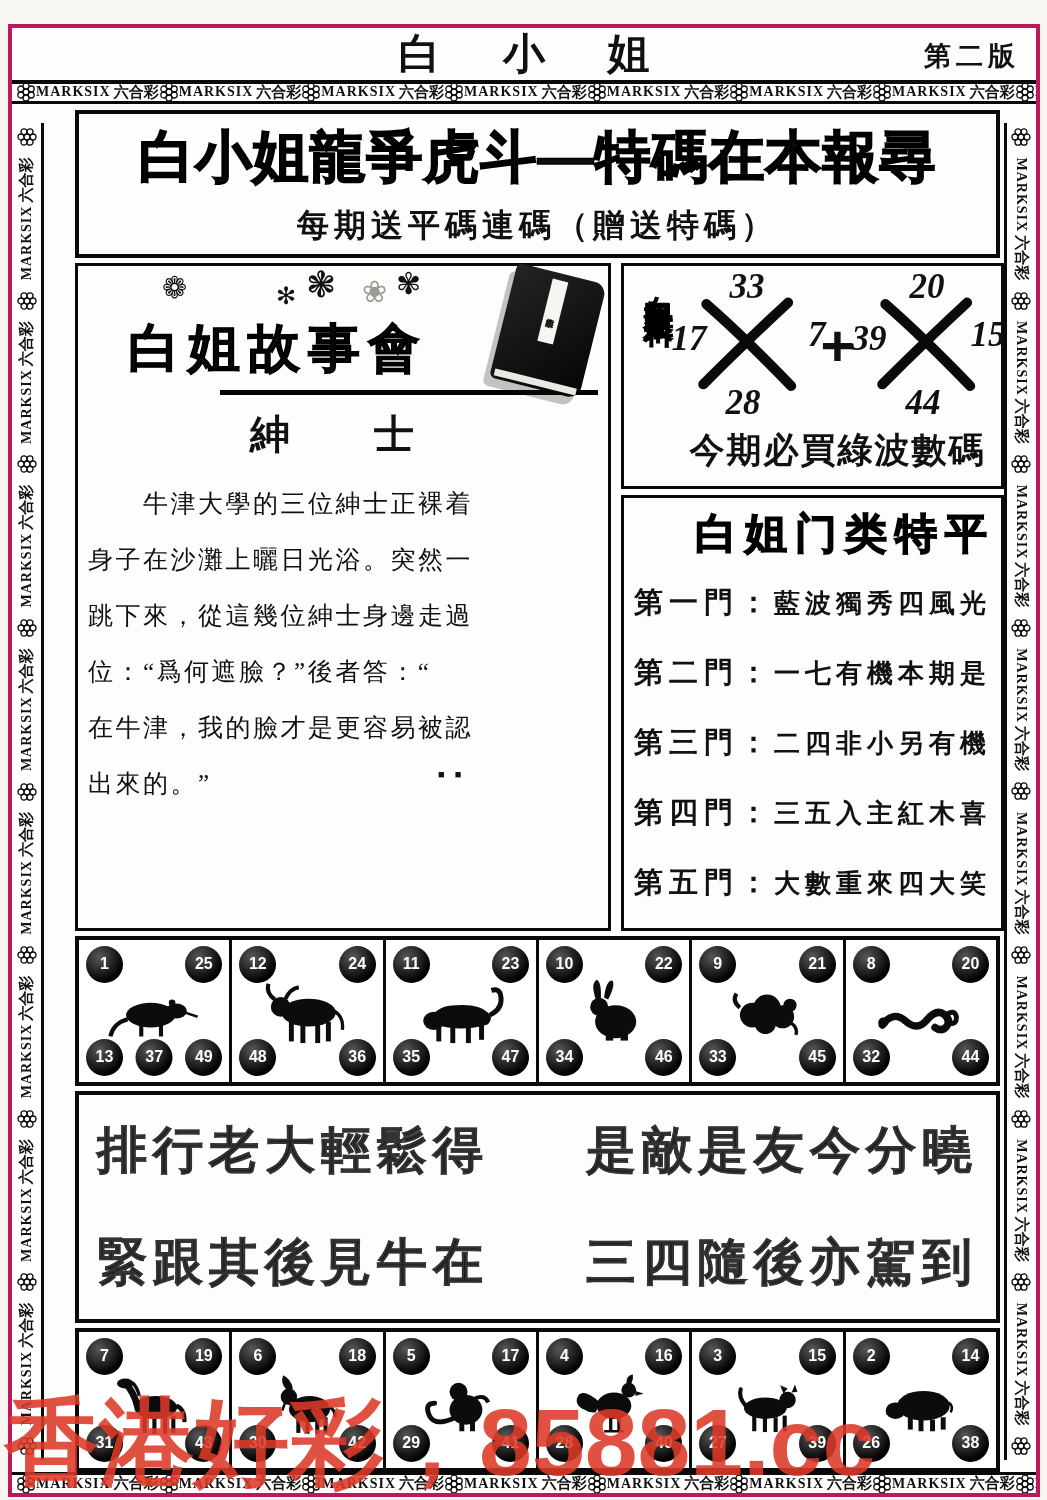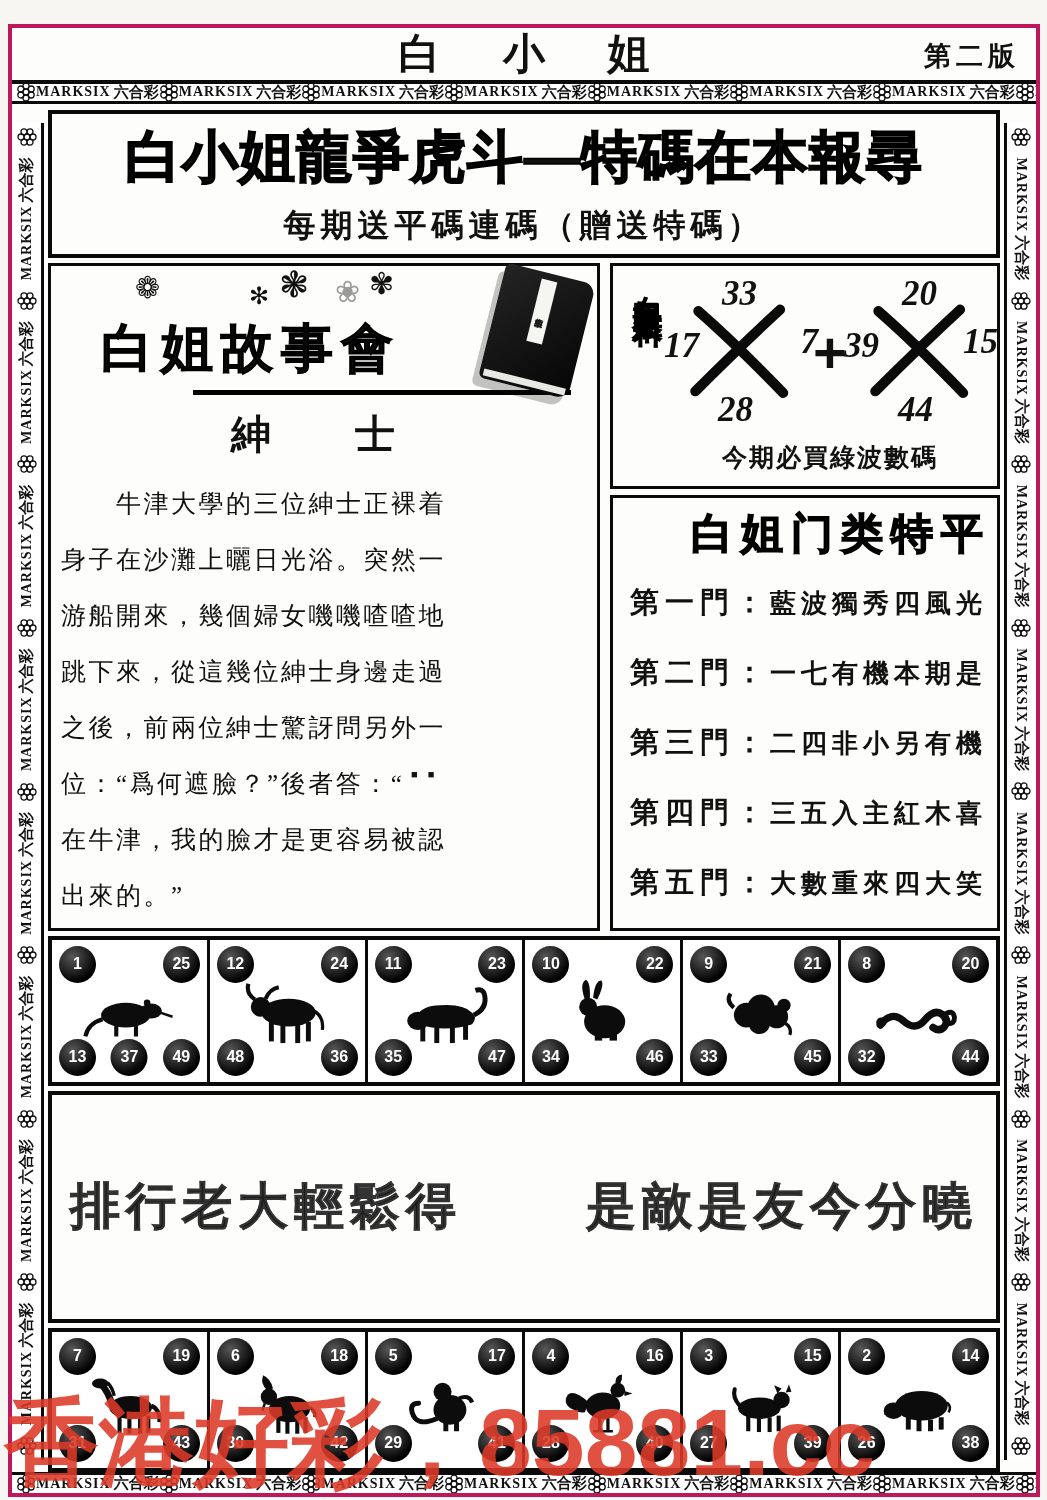--- a/index.html
+++ b/index.html
@@ -26,21 +26,21 @@
   .bstrip-left  { position:absolute; left:12px;  top:1460px; width:1337px; height:32px;
                   transform:rotate(-90deg); transform-origin:0 0; border-bottom:3px solid #0a0a0a; z-index:5; }
   .bstrip-right { position:absolute; left:1036px; top:123px;  width:1337px; height:32px;
                   transform:rotate(90deg);  transform-origin:0 0; border-bottom:3px solid #0a0a0a; z-index:5; }
   .bunit { display:inline-flex; align-items:center; gap:3px; }
   .bmark { font-family:"Liberation Serif", serif; font-size:14px; letter-spacing:1px; font-weight:bold; }
   .blhc  { font-size:15px; font-weight:900; }
   .flower { flex:0 0 auto; }
 
   
-  .content { flex:1; padding:0 36px; position:relative; }
+  .content { flex:1; padding:0 36px; position:relative;margin-left:27px; }
 
   .masthead-box { border:4px solid #0a0a0a; margin-top:6px; height:148px;
                   display:flex; flex-direction:column; align-items:center; justify-content:center; gap:8px; }
   .headline { font-size:56px; font-weight:900; -webkit-text-stroke:1.6px #000; white-space:nowrap; letter-spacing:1px; }
   .subhead  { font-size:32px; font-weight:900; letter-spacing:5px; }
 
   .columns { display:flex; gap:10px; margin-top:5px; height:668px; }
 
   
   .story-box { width:552px; border:3px solid #0a0a0a; position:relative; padding:4px 10px; }
@@ -76,21 +76,21 @@
   .cross-row { flex:1; display:flex; align-items:center; justify-content:center; gap:2px; padding-top:4px; }
   .cross { position:relative; width:140px; height:138px; }
   .xmark { position:absolute; left:16px; top:14px; width:108px; height:108px; }
   .xmark path { stroke:#0a0a0a; stroke-width:13; fill:none; stroke-linecap:round; }
   .xn { position:absolute; font-family:"Liberation Serif", serif; font-style:italic; font-weight:bold; font-size:35px; }
   .xn-top    { left:52px; top:-10px; }
   .xn-left   { left:-6px; top:42px; }
   .xn-right  { right:-8px; top:38px; }
   .xn-bottom { left:48px; bottom:-8px; }
   .plus { font-size:58px; font-weight:900; line-height:1; padding:0 1px; }
-  .tips-line { font-size:25px; font-weight:900; letter-spacing:2px; text-align:center; padding:4px 0 12px; white-space:nowrap; }
+  .tips-line { font-size:35px; font-weight:900; letter-spacing:2px; text-align:center; padding:4px 0 12px; white-space:nowrap; }
 
   .doors-box { border:3px solid #0a0a0a; flex:1; padding:8px 6px; display:flex; flex-direction:column;align-items:flex-end; }
   .doors-title { text-align:center; font-size:42px; font-weight:900; letter-spacing:8px; -webkit-text-stroke:1.4px #000; }
   .doors-list { flex:1; display:flex; flex-direction:column; justify-content:space-around; padding:6px 4px 2px; }
   .door-row { display:flex; align-items:baseline; white-space:nowrap; }
   .door-label { font-family:"Liberation Serif", serif; font-size:29px; font-weight:bold; letter-spacing:6px; }
   .door-text  { font-family:Liberation Mono, monospace; font-size:26px; font-weight:600; letter-spacing:5px; }
 
   
   .zstrip { margin-top:5px; border:4px solid #0a0a0a; display:flex; height:150px; background:#fff; }
@@ -252,23 +252,21 @@
           <div class="book">
             <span class="book-label">白姐故事會</span>
             <span class="book-pages"></span>
           </div>
           <div class="story-title">白姐故事會</div>
           <div class="story-underline"></div>
           <div class="story-subtitle">紳　士</div>
           <div class="story-text">
               <div class="story-line">　　牛津大學的三位紳士正裸着</div>
               <div class="story-line">身子在沙灘上曬日光浴。突然一</div>
-              <div class="story-line">游船開來，幾個婦女嘰嘰喳喳地</div>
               <div class="story-line">跳下來，從這幾位紳士身邊走過</div>
-              <div class="story-line">之後，前兩位紳士驚訝問另外一</div>
               <div class="story-line">位：“爲何遮臉？”後者答：“</div>
               <div class="story-line">在牛津，我的臉才是更容易被認</div>
               <div class="story-line">出來的。”</div>
             </div>
           <div class="story-dots">■■</div>
         </div>
 
         <div class="right-col">
 
           <div class="tips-box">
@@ -419,20 +417,24 @@
             <span class="ball p-bl">32</span>
             <span class="ball p-br">44</span>
           </div>
         </section>
 
       <section class="verse-box">
         <div class="verse-line">
           <span>排行老大輕鬆得</span>
           <span>是敵是友今分曉</span>
         </div>
+        <div class="verse-line">
+          <span>緊跟其後見牛在</span>
+          <span>三四隨後亦駕到</span>
+        </div>
       </section>
 
       <section class="zstrip zstrip-bottom">
           <div class="zcell">
             <svg class="animal" viewBox="0 0 120 90">
               <ellipse cx="62" cy="54" rx="26" ry="14" fill="#0c0c0c"></ellipse>
               <path d="M44,52 Q38,30 28,23 L23,28 Q32,38 36,54 Z" fill="#0c0c0c"></path>
               <ellipse cx="25" cy="25" rx="10" ry="6" fill="#0c0c0c"></ellipse>
               <path d="M34,24 Q40,30 42,40" stroke="#0c0c0c" stroke-width="4" fill="none"></path>
               <rect x="46" y="64" width="5" height="21" fill="#0c0c0c"></rect>

